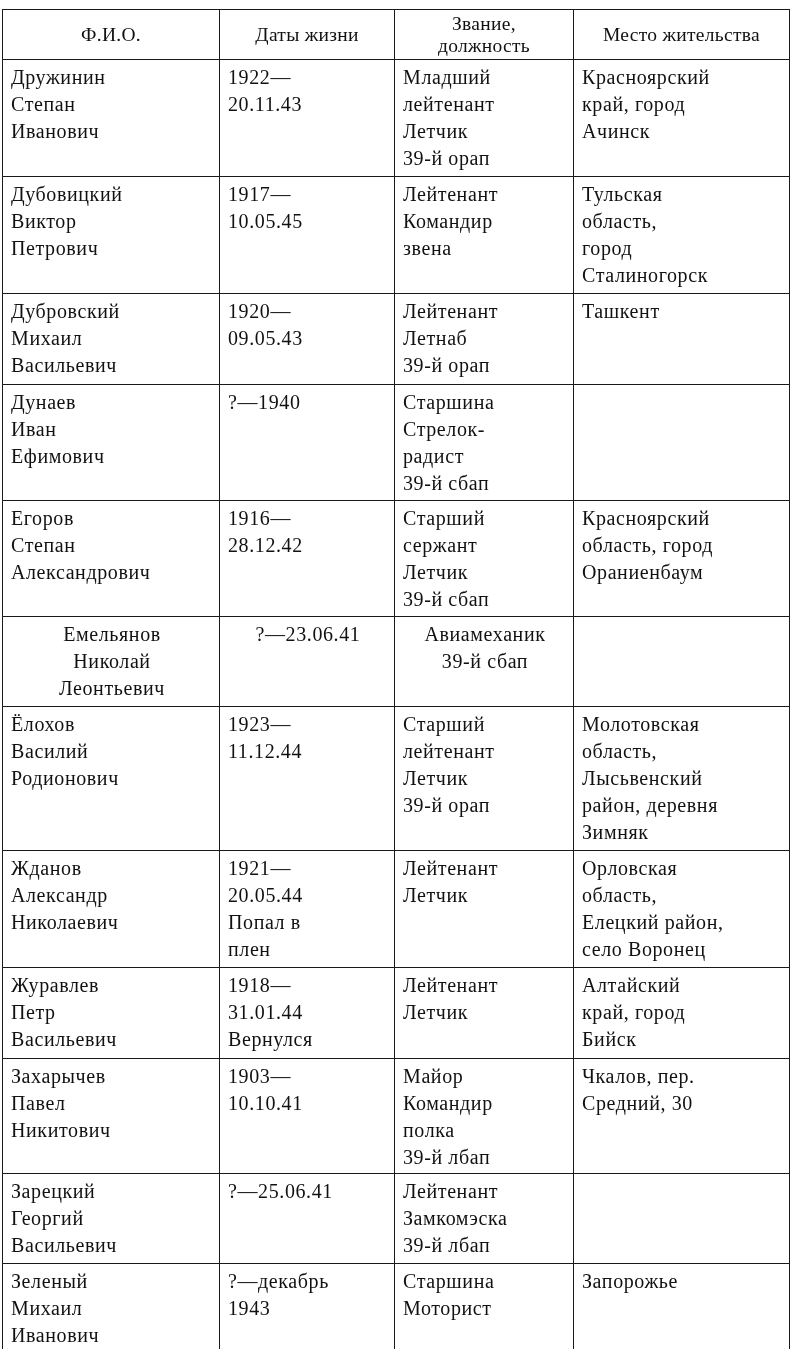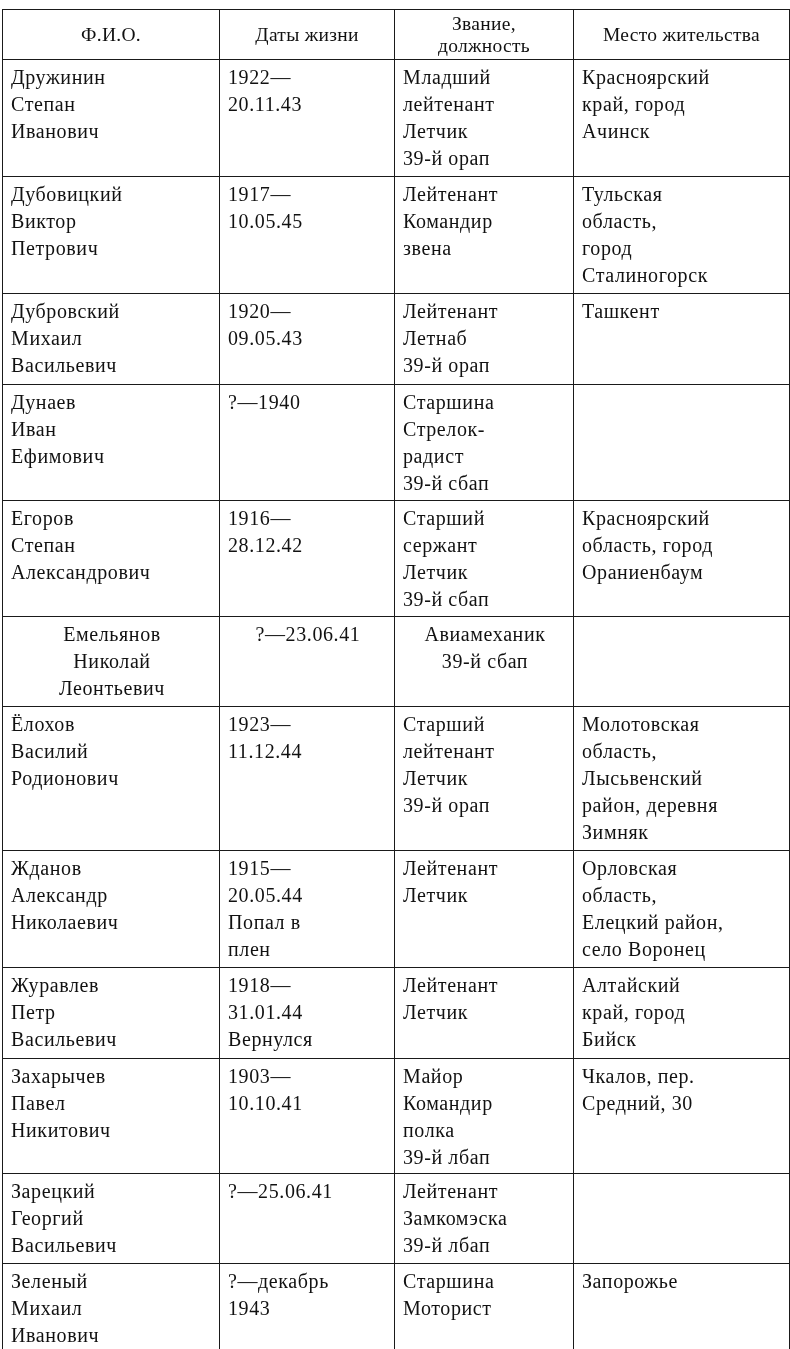--- a/index.html
+++ b/index.html
@@ -286,21 +286,21 @@
   <tr style="height: 117px; margin-left: 36px;">
     <td>
           <div class="cell">
             <span class="ln">Жданов</span>
             <span class="ln">Александр</span>
             <span class="ln">Николаевич</span>
           </div>
         </td>
     <td>
           <div class="cell">
-            <span class="ln">1915—</span>
+            <span class="ln">1921—</span>
             <span class="ln">20.05.44</span>
             <span class="ln">Попал в</span>
             <span class="ln">плен</span>
           </div>
         </td>
     <td>
           <div class="cell">
             <span class="ln">Лейтенант</span>
             <span class="ln">Летчик</span>
           </div>

